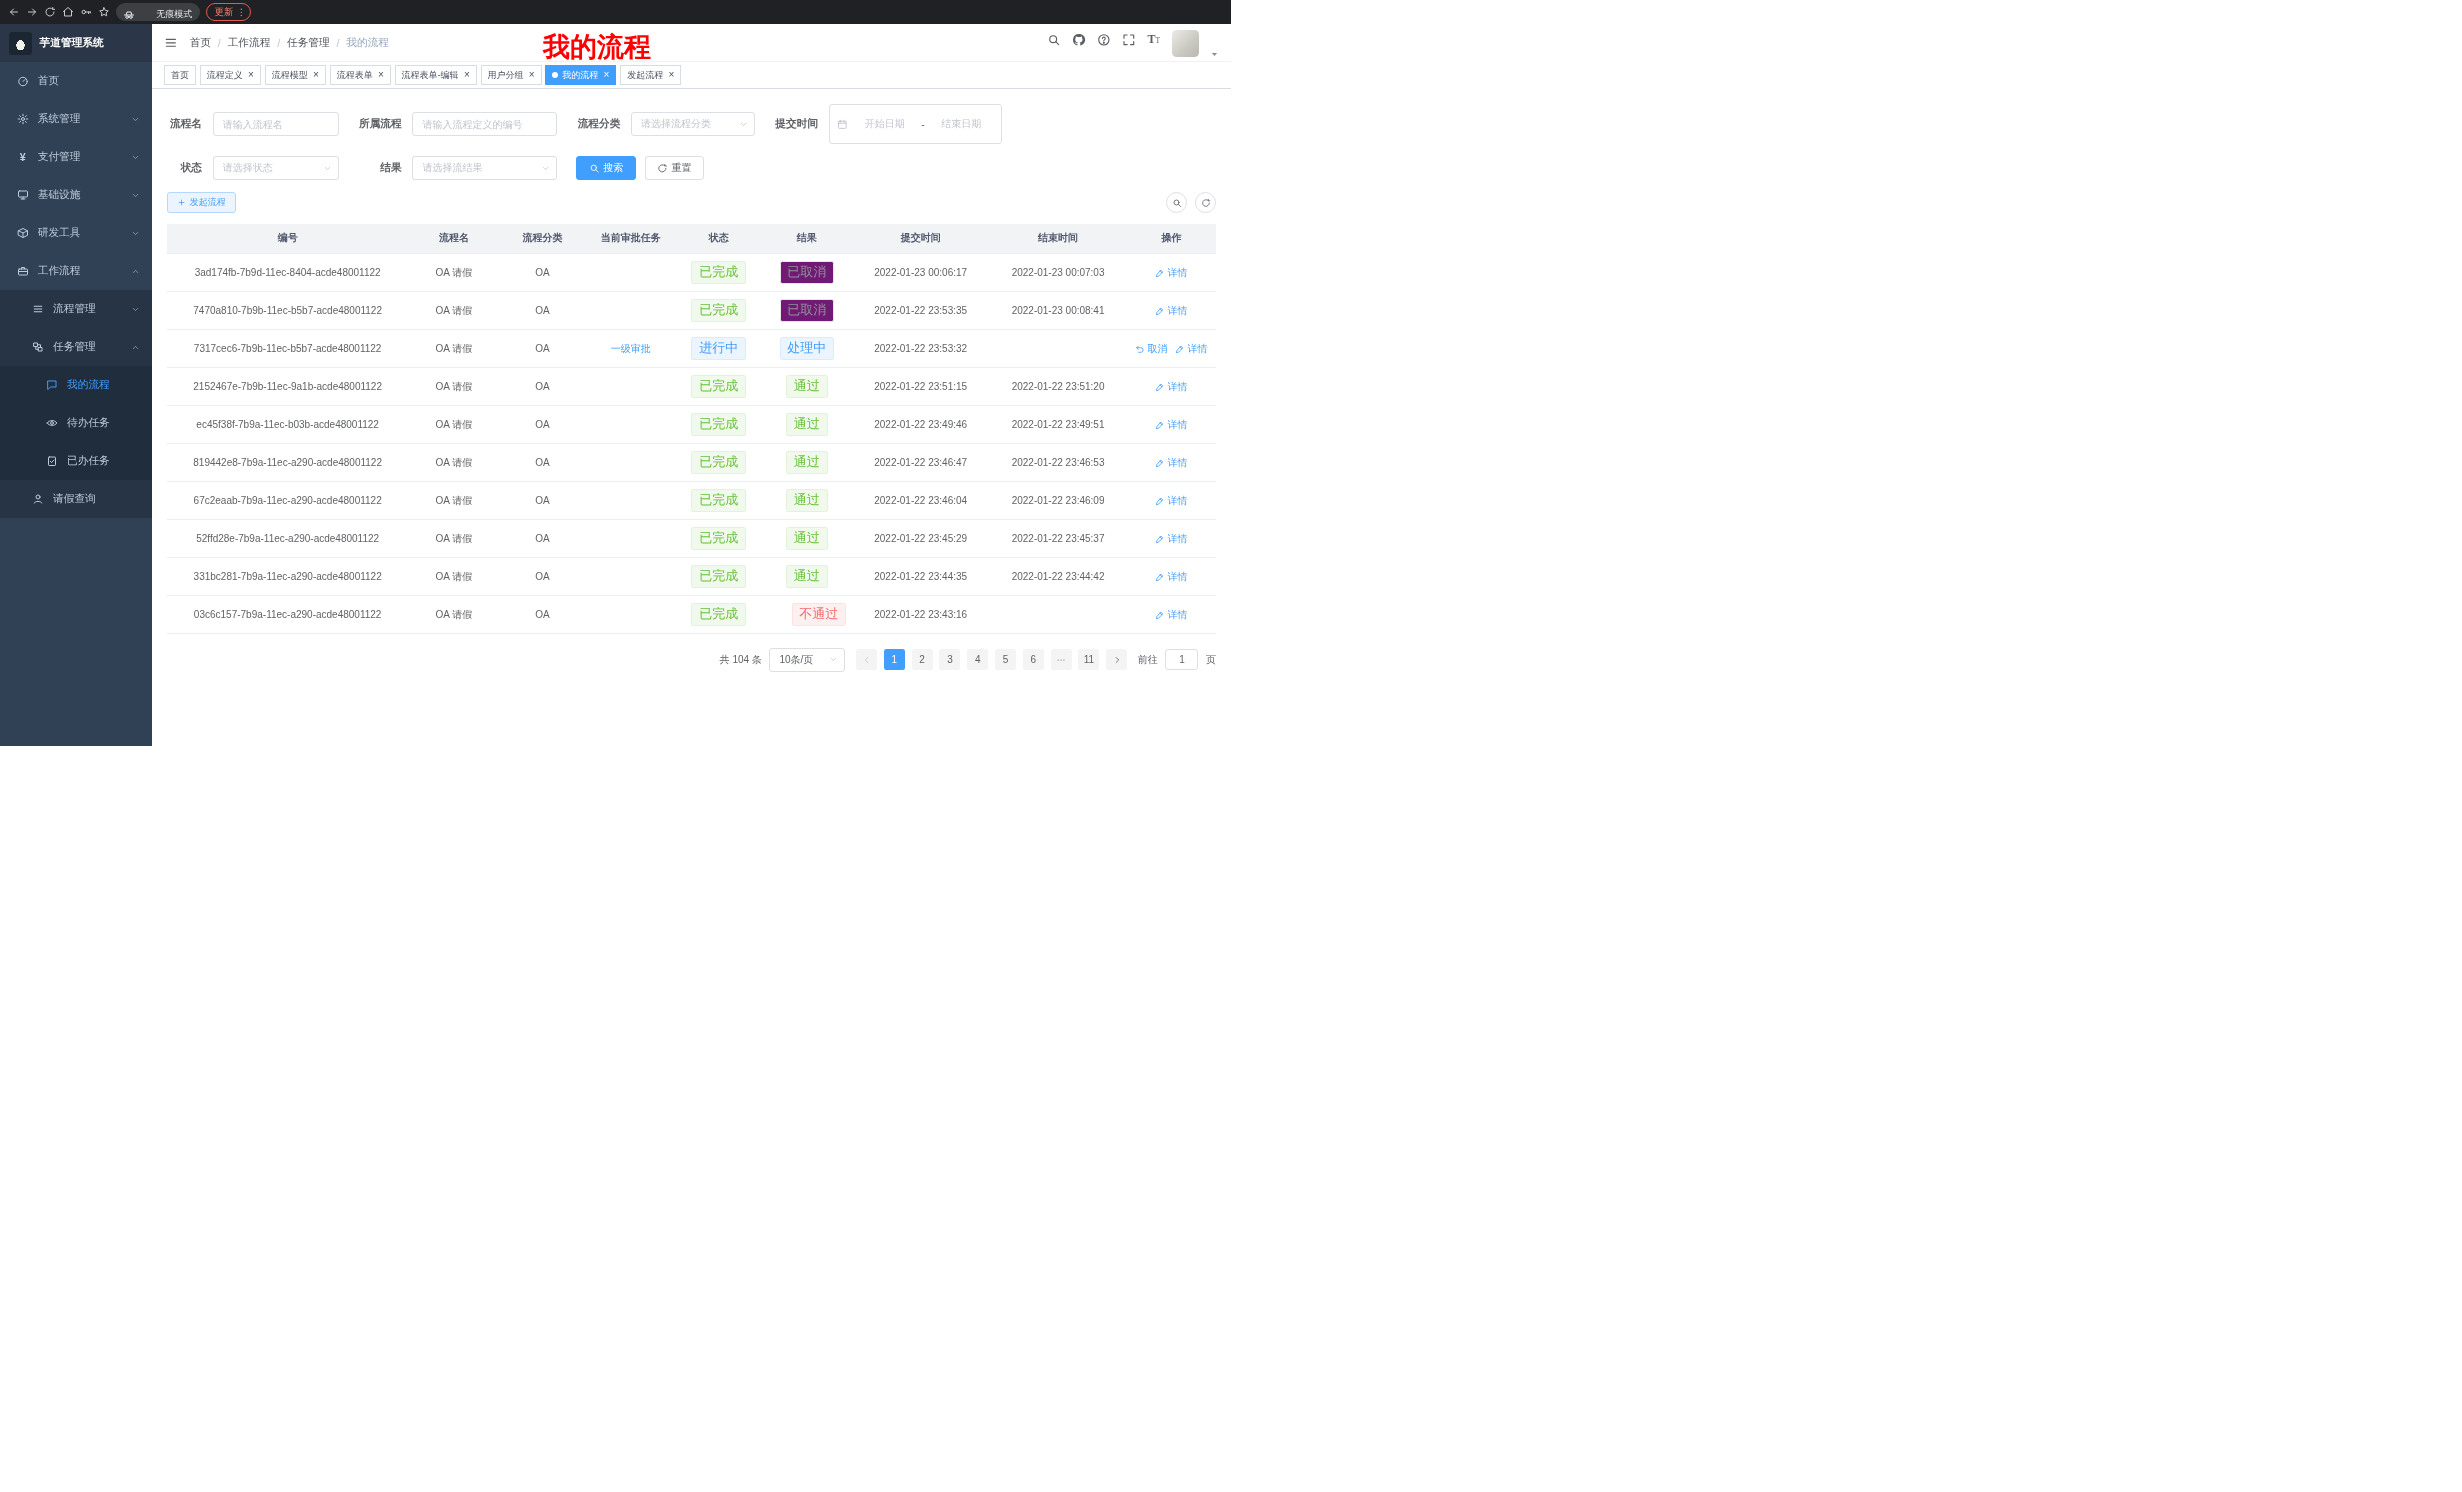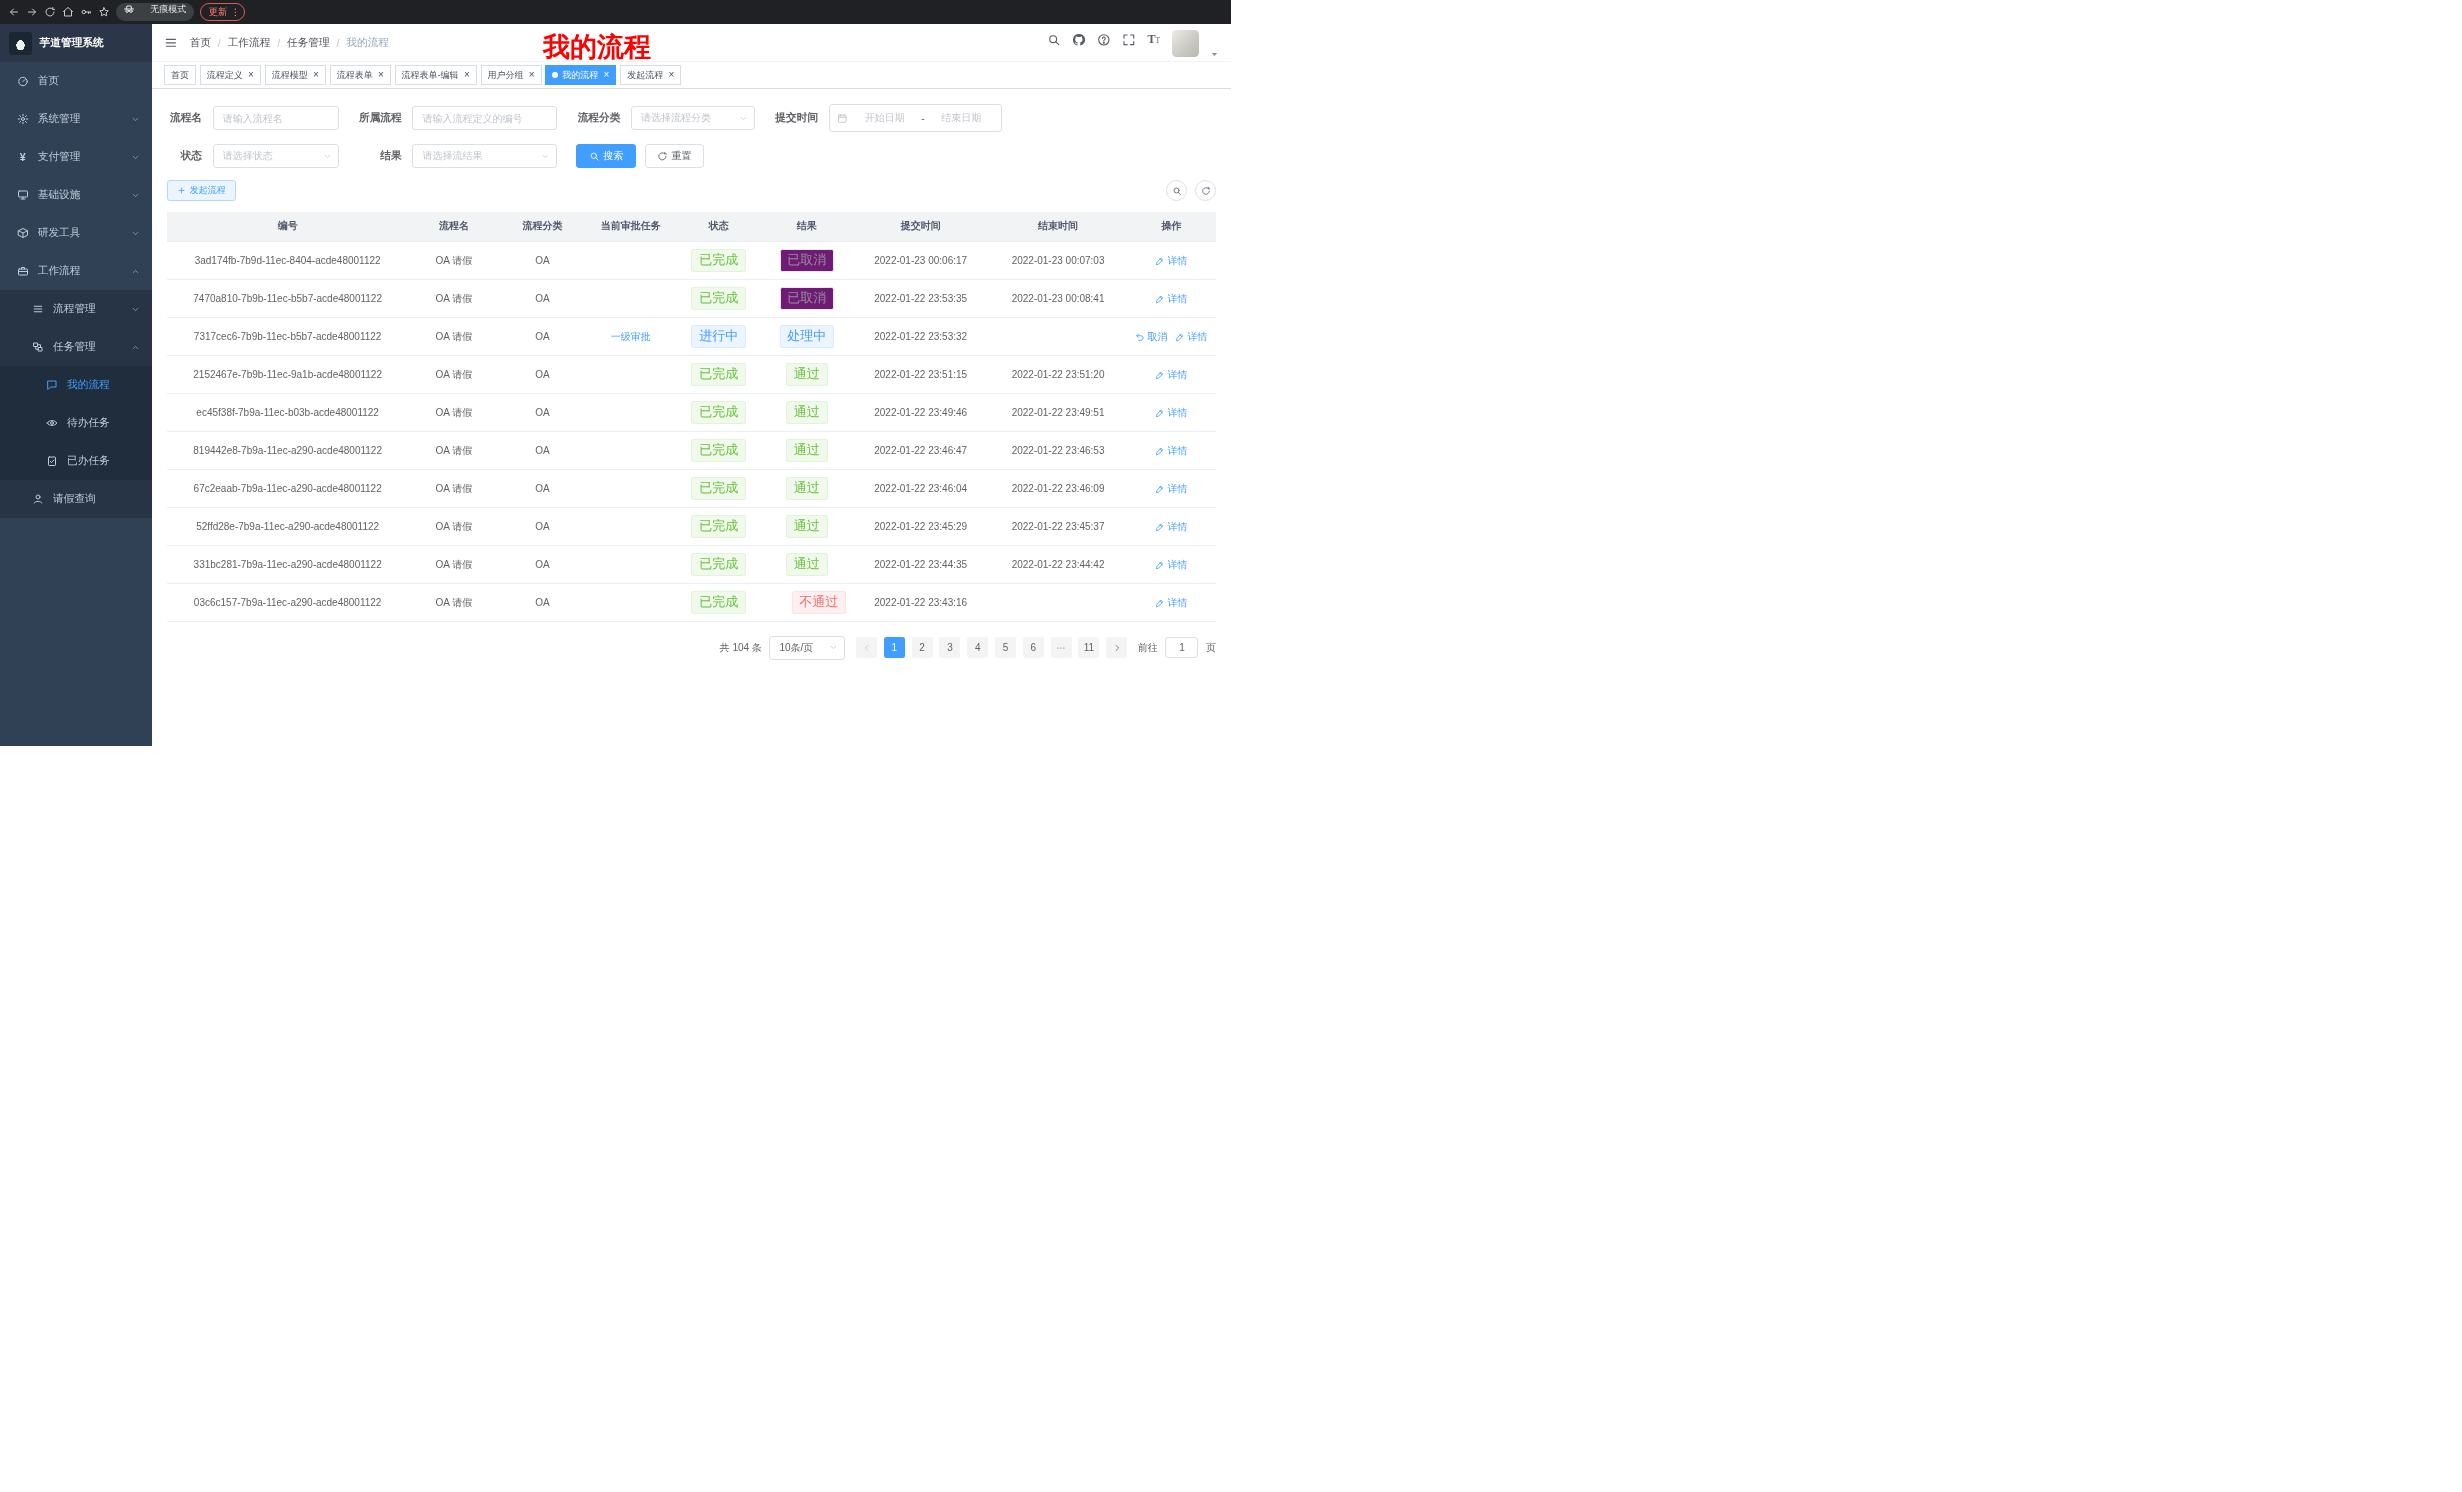--- a/index.html
+++ b/index.html
@@ -16,21 +16,21 @@
 
   
   .chrome { height:24px; background:#202124; display:flex; align-items:center; padding:0 7.6px; gap:6px; flex:0 0 auto; }
   .chrome .navbtn { color:#c8cace; display:inline-flex; cursor:pointer; }
   .omnibox { flex:1; height:18px; background:#2d2e31; border-radius:9px; display:flex; align-items:center; padding:0 9px; gap:5.3px; margin:0 4.6px; cursor:text; }
   .omnibox .warn { color:#9aa0a6; }
   .sec-label { color:#9aa0a6; font-size:9px; white-space:nowrap; }
   .vsep { width:0.8px; height:10.7px; background:#5f6368; }
   .url { font-size:9.5px; color:#e8eaed; white-space:nowrap; overflow:hidden; }
   .url .path { color:#bdc1c6; }
-  .incog { display:flex; align-items:flex-start; gap:15px; background:#3c4043; border-radius:9px; height:18px; padding:0 7.6px; color:#e8eaed; font-size:9px; white-space:nowrap; }
+  .incog { display:flex; align-items:flex-end; gap:21px; background:#3c4043; border-radius:9px; height:18px; padding:0 7.6px; color:#e8eaed; font-size:9px; white-space:nowrap; }
   .update-pill { display:flex; align-items:center; gap:2.3px; border:0.8px solid #e05b4d; border-radius:10px; height:18px; padding:0 3.8px 0 7.6px; color:#ff7b6e; font-size:9.5px; cursor:pointer; white-space:nowrap; }
   .update-pill .ic14 { color:#ff7b6e; }
 
   
   .app { flex:1; display:flex; min-height:0; }
   .sidebar { width:152px; flex:0 0 auto; background:#304156; color:#bfcbd9; display:flex; flex-direction:column; overflow:hidden; }
   .logo { height:38px; display:flex; align-items:center; gap:7.6px; padding:0 9px; background:#2b3648; flex:0 0 auto; }
   .logo-img { width:23px; height:23px; border-radius:3px; flex:0 0 auto;
     background: radial-gradient(ellipse 6.8px 8.4px at 50% 58%, #f2f2ec 60%, transparent 61%), #1a2733; }
   .logo-title { color:#fff; font-size:10.7px; font-weight:700; white-space:nowrap; }
@@ -73,21 +73,21 @@
   .lab2 { width:44px; text-align:right; }
   .lab3 { width:44px; text-align:right; }
   .lab4 { width:44px; text-align:right; }
   input.text { height:24px; border:0.8px solid #dcdfe6; border-radius:3px; padding:0 9px; font-size:10px; color:#606266; outline:none; font-family:inherit; }
   input::placeholder { color:#c0c4cc; }
   .w165 { width:126px; } .w190 { width:145px; } .w163 { width:124px; }
   .select { height:24px; border:0.8px solid #dcdfe6; border-radius:3px; display:flex; align-items:center; padding:0 6px 0 9px; gap:4.6px; background:#fff; cursor:pointer; }
   .select .ph { flex:1; color:#c0c4cc; font-size:10px; white-space:nowrap; overflow:hidden; }
   .select .val { flex:1; color:#606266; font-size:10px; white-space:nowrap; }
   .select .caret-ic { color:#c0c4cc; flex:0 0 auto; }
-  .daterange { width:173px; height:28px; border:0.8px solid #dcdfe6; border-radius:3px; display:flex; align-items:center; padding:0 7.6px; gap:4.6px; cursor:pointer; background:#fff; }
+  .daterange { width:173px; height:40px; border:0.8px solid #dcdfe6; border-radius:3px; display:flex; align-items:center; padding:0 7.6px; gap:4.6px; cursor:pointer; background:#fff; }
   .daterange .cal { color:#c0c4cc; flex:0 0 auto; }
   .daterange .ph { color:#c0c4cc; font-size:10px; flex:1; text-align:center; white-space:nowrap; }
   .rangesep { color:#606266; font-size:10px; }
 
   .btn { height:24px; border-radius:3px; border:0.8px solid #dcdfe6; background:#fff; color:#606266; font-size:10px; display:inline-flex; align-items:center; gap:3.8px; padding:0 11.4px; cursor:pointer; font-family:inherit; }
   .btn .ic14, .btn .ic12 { color:inherit; }
   .btn.primary { background:#409eff; border-color:#409eff; color:#fff; }
   .btn.plain-primary { background:#ecf5ff; border-color:#b3d8ff; color:#409eff; height:21px; font-size:9px; padding:0 9px; }
   .btns { display:flex; gap:9px; }
 

